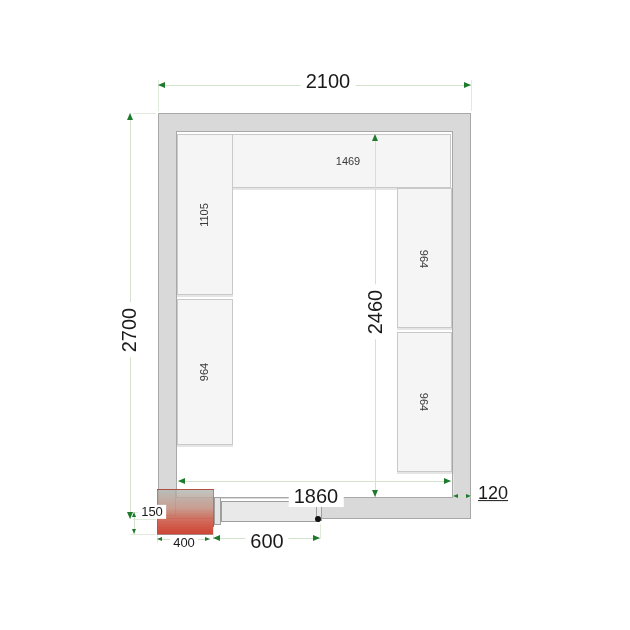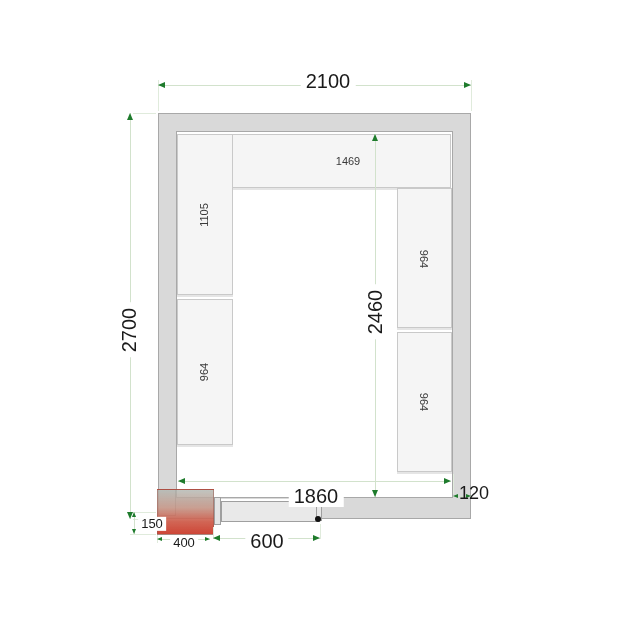--- a/index.html
+++ b/index.html
@@ -126,18 +126,18 @@
   <div class="abs arr arr-sm arr-down" style="left:132px;top:529px;"></div>
   <div class="abs arr arr-sm arr-left" style="left:157px;top:537px;"></div>
   <div class="abs arr arr-sm arr-right" style="left:205px;top:537px;"></div>
   <div class="abs arr arr-left" style="left:213px;top:535px;"></div>
   <div class="abs arr arr-right" style="left:313px;top:535px;"></div>
 
   <div class="lbl" style="left:328px;top:81px;">2100</div>
   <div class="lbl lbl-rot" style="left:129px;top:330px;">2700</div>
   <div class="lbl lbl-rot" style="left:375px;top:312px;">2460</div>
   <div class="lbl" style="left:316px;top:496px;">1860</div>
-  <div class="lbl lbl-120" style="left:474px;top:494px;">120</div>
-  <div class="lbl lbl-sm" style="left:152px;top:524px;">150</div>
+  <div class="lbl lbl-120" style="left:493px;top:494px;text-decoration:underline;">120</div>
+  <div class="lbl lbl-sm" style="left:152px;top:512px;">150</div>
   <div class="lbl lbl-sm" style="left:184px;top:543px;">400</div>
   <div class="lbl" style="left:267px;top:541px;">600</div>
 
 </div>
 
 </body></html>

